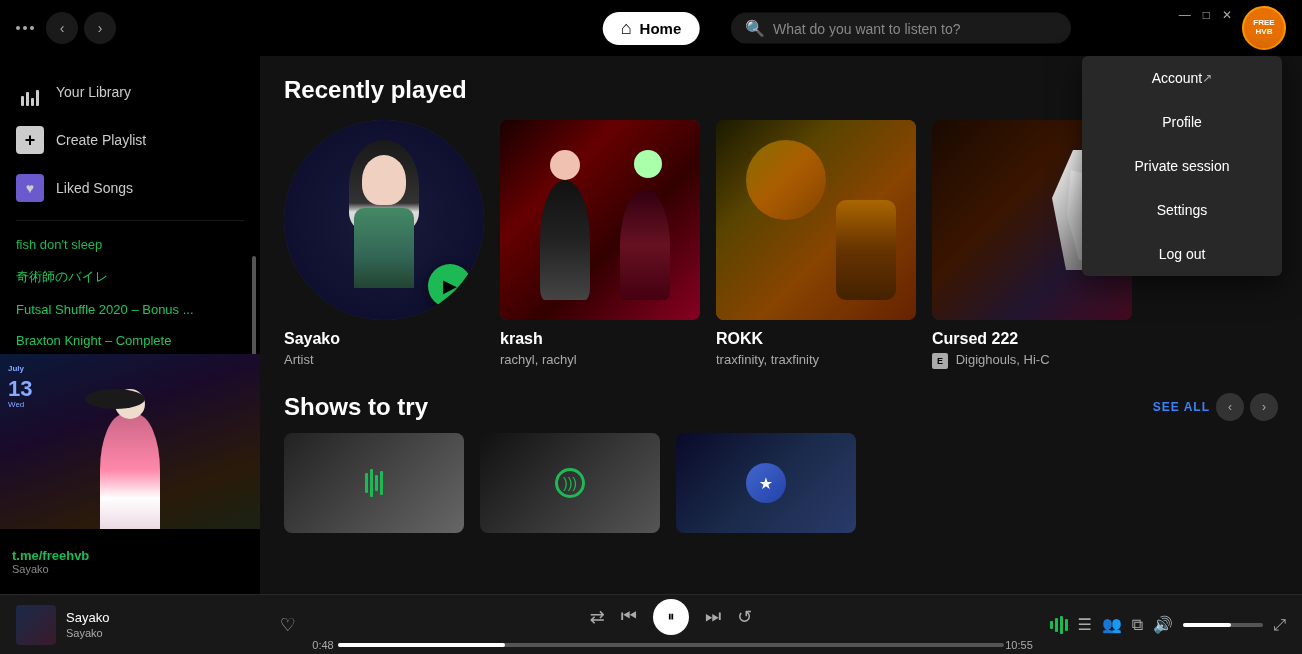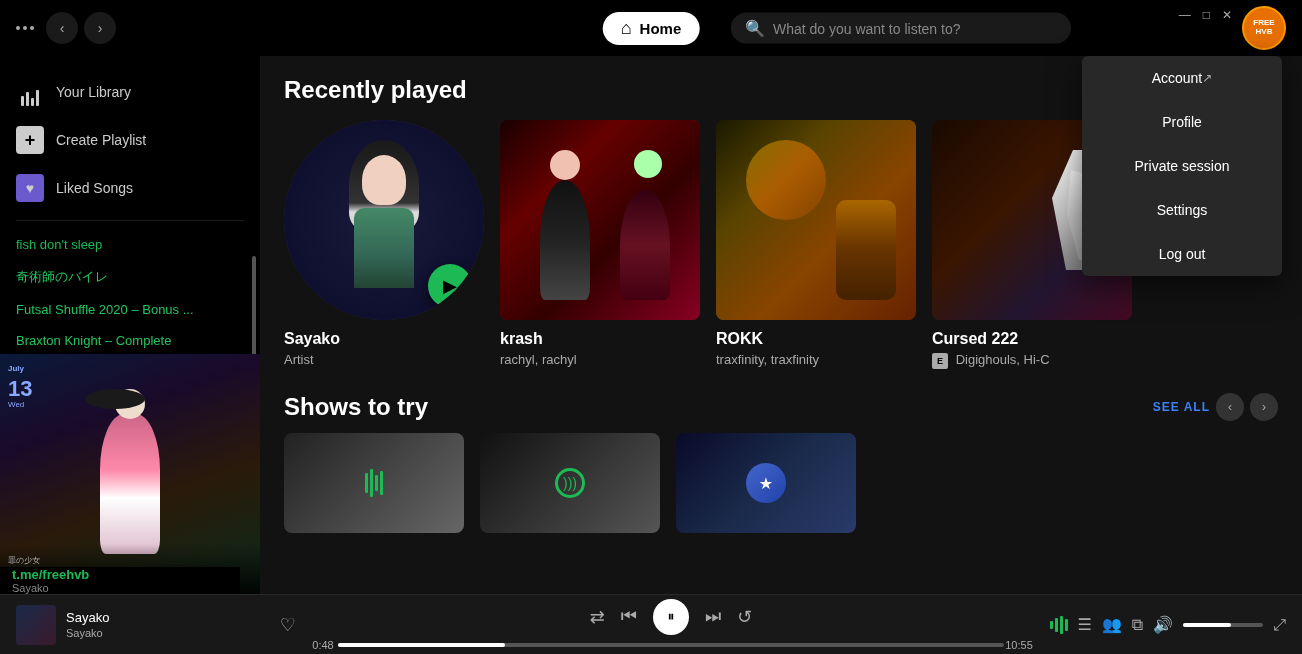--- a/index.html
+++ b/index.html
@@ -461,21 +461,21 @@
 
     <div style="position:absolute;bottom:40px;left:50%;transform:translateX(-50%);width:60px;height:140px;background:linear-gradient(180deg,#cc6688 0%,#ff88aa 40%,#ffffff 60%,#ddbbcc 100%);border-radius:40% 40% 10% 10%;"></div>
     <div style="position:absolute;bottom:175px;left:50%;transform:translateX(-50%);width:30px;height:30px;background:#eeddcc;border-radius:50%;"></div>
     <div style="position:absolute;bottom:185px;left:50%;transform:translateX(-50%) translateX(-15px);width:60px;height:20px;background:#1a1a1a;border-radius:50%;"></div>
     <div style="position:absolute;bottom:0;left:0;right:0;height:50px;background:linear-gradient(transparent,rgba(0,0,0,0.9));"></div>
     <div style="position:absolute;bottom:28px;left:8px;font-size:8px;color:#aaa;">罪の少女</div>
     <div style="position:absolute;bottom:8px;left:8px;right:8px;font-size:6px;color:#88ccff;word-break:break-all;">「私に、優しくしないでください。」✿</div>
   </div>
 </div>
 
-<div class="freehvb-watermark" style="position:absolute;bottom:60px;left:0;width:240px;padding:0 12px;background:#000;z-index:5;">
+<div class="freehvb-watermark" style="position:absolute;bottom:60px;left:0;width:260px;padding:19px 12px;background:#000;z-index:5;">
   <div class="brand" style="color:#1db954;font-weight:bold;font-size:13px;">t.me/freehvb</div>
   <div class="sub" style="font-size:11px;color:#888;">Sayako</div>
 </div>
 
 <div class="main-content">
 
   <div class="section-header">
     <h2 class="section-title">Recently played</h2>
     <span class="see-all">SEE ALL</span>
   </div>

